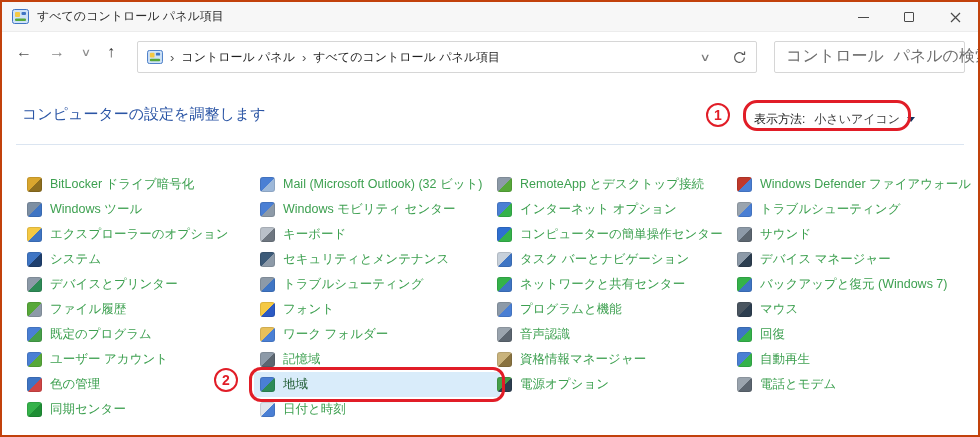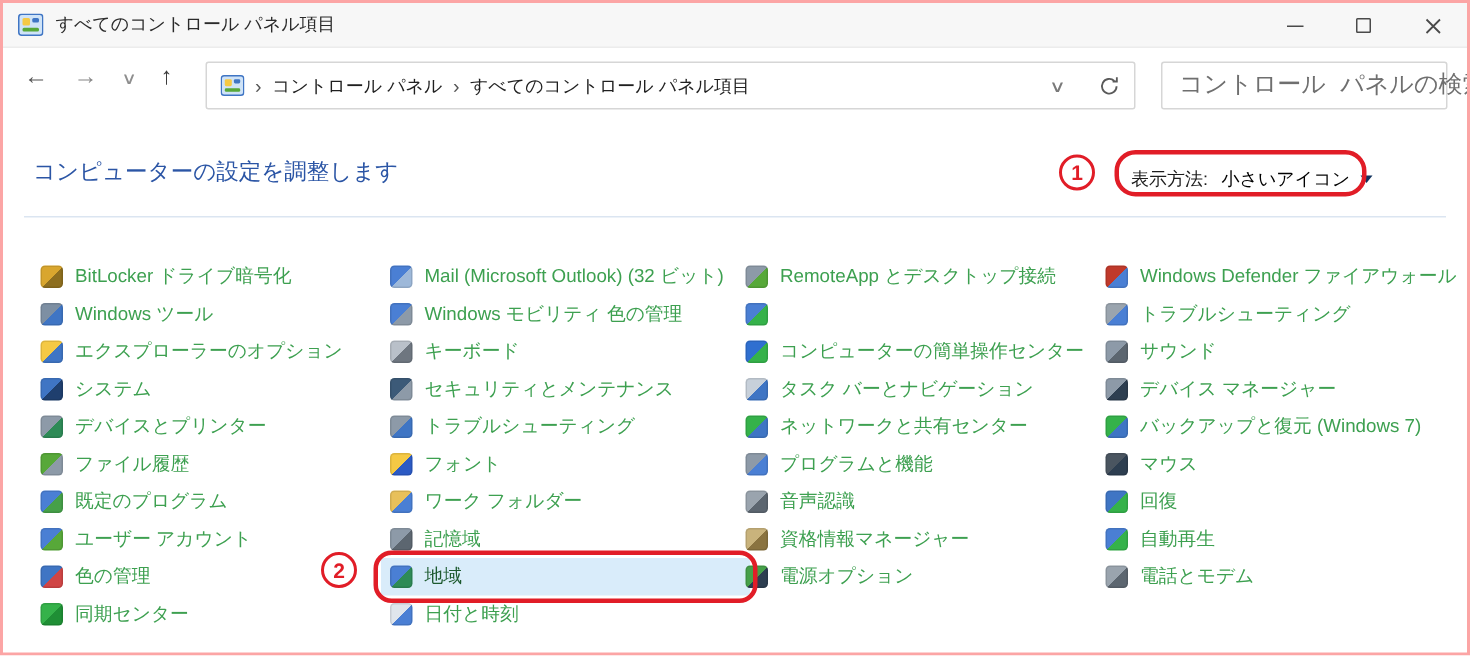--- a/index.html
+++ b/index.html
@@ -1,18 +1,18 @@
 <!DOCTYPE html>
 <html><head>
 <meta charset="utf-8">
 <style>
   html,body{margin:0;padding:0;background:#fff;}
   *{box-sizing:border-box;}
   body{font-family:"Liberation Sans","DejaVu Sans",sans-serif;}
-  .window{position:relative;width:980px;height:437px;background:#fff;border:2px solid #fca5a5;overflow:hidden;}
+  .window{position:relative;width:980px;height:437px;background:#fff;border:2px solid #c2410c;overflow:hidden;}
 
   
   .titlebar{position:absolute;left:0;top:0;right:0;height:30px;background:#f7f7f7;border-bottom:1px solid #ececec;display:flex;align-items:center;}
   .titlebar .app-icon{margin-left:10px;width:17px;height:15px;flex:0 0 auto;}
   .titlebar .title{margin-left:8px;font-size:12px;color:#2b2b2b;}
   .winbtns{position:absolute;right:0;top:0;height:30px;display:flex;}
   .winbtn{width:46px;height:30px;display:flex;align-items:center;justify-content:center;cursor:default;}
   .glyph-min{width:11px;height:1px;background:#4a4a4a;}
   .glyph-max{width:10px;height:10px;border:1px solid #4a4a4a;border-radius:1px;}
 
@@ -26,21 +26,21 @@
   .addressbar .spacer{flex:1;}
   .addressbar .dd-chev{color:#7a7a7a;font-size:11px;transform:scaleX(1.4);margin-right:16px;}
   .searchbox{position:absolute;left:772px;top:8px;width:191px;height:32px;border:1px solid #d6d6d6;border-radius:2px;display:flex;align-items:center;background:#fff;padding:0 9px;}
   .searchbox input{border:none;outline:none;flex:1;font-size:16px;color:#b91c1c;font-family:Liberation Mono, monospace;background:transparent;}
   .searchbox input::placeholder{color:#6f6f6f;}
 
   
   .caption{position:absolute;left:20px;top:103px;font-size:15px;color:#2b55a5;}
   .viewby{position:absolute;left:752px;top:109px;display:flex;align-items:center;font-size:12px;}
   .viewby .lbl{color:#1b1b1b;}
-  .viewby .val{color:#000000;margin-left:9px;font-family:Liberation Serif, serif;}
+  .viewby .val{color:#404040;margin-left:9px;font-family:Liberation Serif, serif;}
   .viewby .tri{width:0;height:0;border-left:4px solid transparent;border-right:4px solid transparent;border-top:5px solid #12335f;margin-left:7px;}
   .divider{position:absolute;left:14px;right:14px;top:142px;height:1px;background:#dbe5f1;}
 
   
   .grid-col{position:absolute;top:170px;}
   .col-0{left:25px;width:228px;}
   .col-1{left:258px;width:232px;}
   .col-2{left:495px;width:235px;}
   .col-3{left:735px;width:230px;}
   .item{height:25px;display:flex;align-items:center;gap:8px;cursor:default;}
@@ -171,21 +171,21 @@
         <span class="lab">同期センター</span>
       </div>
     </div>
   <div class="grid-col col-1">
       <div class="item">
         <span class="ic" style="background: linear-gradient(135deg, rgb(74, 127, 212) 0px, rgb(74, 127, 212) 52%, rgb(157, 184, 217) 52%, rgb(157, 184, 217) 100%);"></span>
         <span class="lab">Mail (Microsoft Outlook) (32 ビット)</span>
       </div>
       <div class="item">
         <span class="ic" style="background: linear-gradient(135deg, rgb(74, 127, 212) 0px, rgb(74, 127, 212) 52%, rgb(141, 154, 168) 52%, rgb(141, 154, 168) 100%);"></span>
-        <span class="lab">Windows モビリティ 色の管理</span>
+        <span class="lab">Windows モビリティ センター</span>
       </div>
       <div class="item">
         <span class="ic" style="background: linear-gradient(135deg, rgb(185, 192, 201) 0px, rgb(185, 192, 201) 52%, rgb(110, 118, 128) 52%, rgb(110, 118, 128) 100%);"></span>
         <span class="lab">キーボード</span>
       </div>
       <div class="item">
         <span class="ic" style="background: linear-gradient(135deg, rgb(60, 90, 120) 0px, rgb(60, 90, 120) 52%, rgb(141, 154, 168) 52%, rgb(141, 154, 168) 100%);"></span>
         <span class="lab">セキュリティとメンテナンス</span>
       </div>
       <div class="item">
@@ -213,20 +213,21 @@
         <span class="lab">日付と時刻</span>
       </div>
     </div>
   <div class="grid-col col-2">
       <div class="item">
         <span class="ic" style="background: linear-gradient(135deg, rgb(141, 154, 168) 0px, rgb(141, 154, 168) 52%, rgb(87, 168, 57) 52%, rgb(87, 168, 57) 100%);"></span>
         <span class="lab">RemoteApp とデスクトップ接続</span>
       </div>
       <div class="item">
         <span class="ic" style="background: linear-gradient(135deg, rgb(74, 127, 212) 0px, rgb(74, 127, 212) 52%, rgb(53, 178, 74) 52%, rgb(53, 178, 74) 100%);"></span>
+        <span class="lab">インターネット オプション</span>
       </div>
       <div class="item">
         <span class="ic" style="background: linear-gradient(135deg, rgb(47, 111, 208) 0px, rgb(47, 111, 208) 52%, rgb(53, 178, 74) 52%, rgb(53, 178, 74) 100%);"></span>
         <span class="lab">コンピューターの簡単操作センター</span>
       </div>
       <div class="item">
         <span class="ic" style="background: linear-gradient(135deg, rgb(199, 208, 218) 0px, rgb(199, 208, 218) 52%, rgb(63, 117, 196) 52%, rgb(63, 117, 196) 100%);"></span>
         <span class="lab">タスク バーとナビゲーション</span>
       </div>
       <div class="item">

